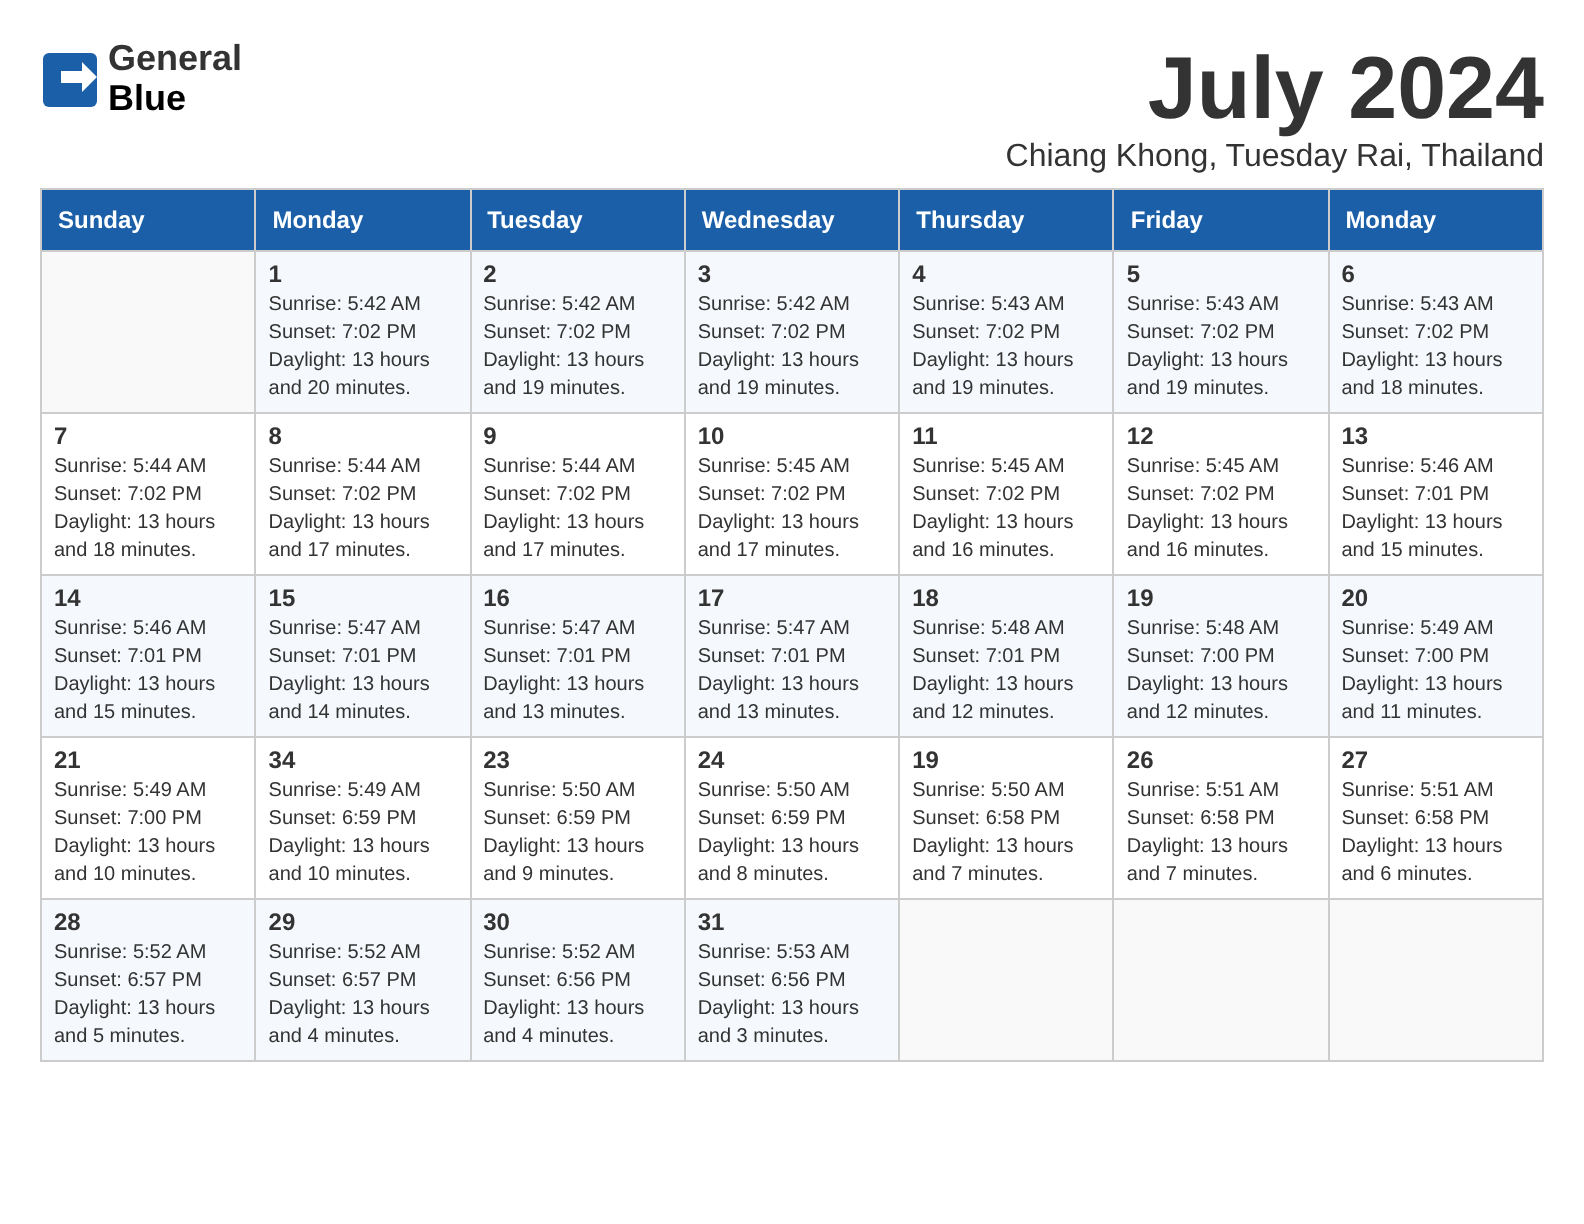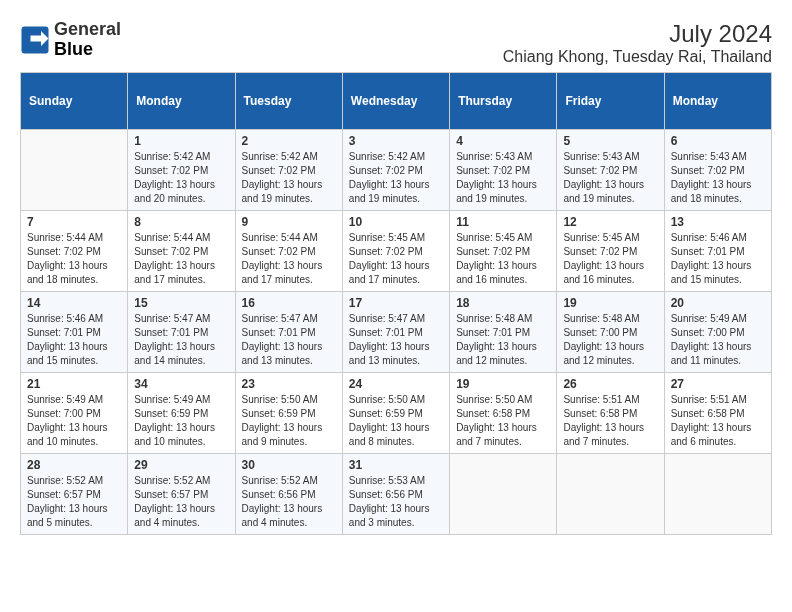--- a/index.html
+++ b/index.html
@@ -29,38 +29,38 @@
     .logo-text .blue { color: #000000; }
     .logo-icon {
       width: 30px;
       height: 30px;
       margin-right: 4px;
     }
     .title-block {
       text-align: right;
     }
     .month-title {
-      font-size: 24px;
-      font-weight: normal;
+      font-size: 44px;
+      font-weight: bold;
       color: #333;
     }
     .location {
       font-size: 16px;
       color: #333;
     }
     table {
       width: 100%;
       border-collapse: collapse;
       font-size: 11px;
     }
     thead tr th {
       background-color: #1a5fa8;
       color: #fff;
       text-align: left;
-      padding: 21px 8px;
+      padding: 8px 8px;
       font-size: 12px;
       border: 1px solid #ccc;
     }
     tbody tr td {
       border: 1px solid #ccc;
       vertical-align: top;
       padding: 4px 6px;
       width: 14.28%;
       min-height: 70px;
       height: 80px;

